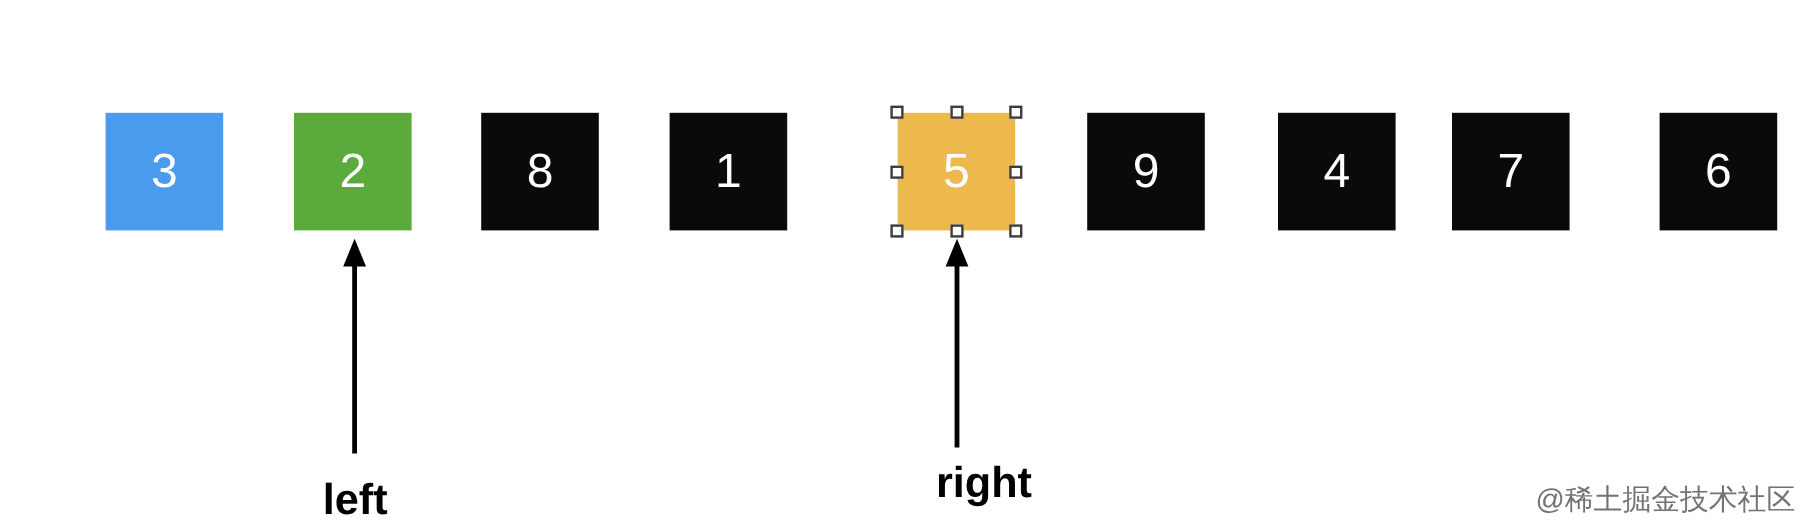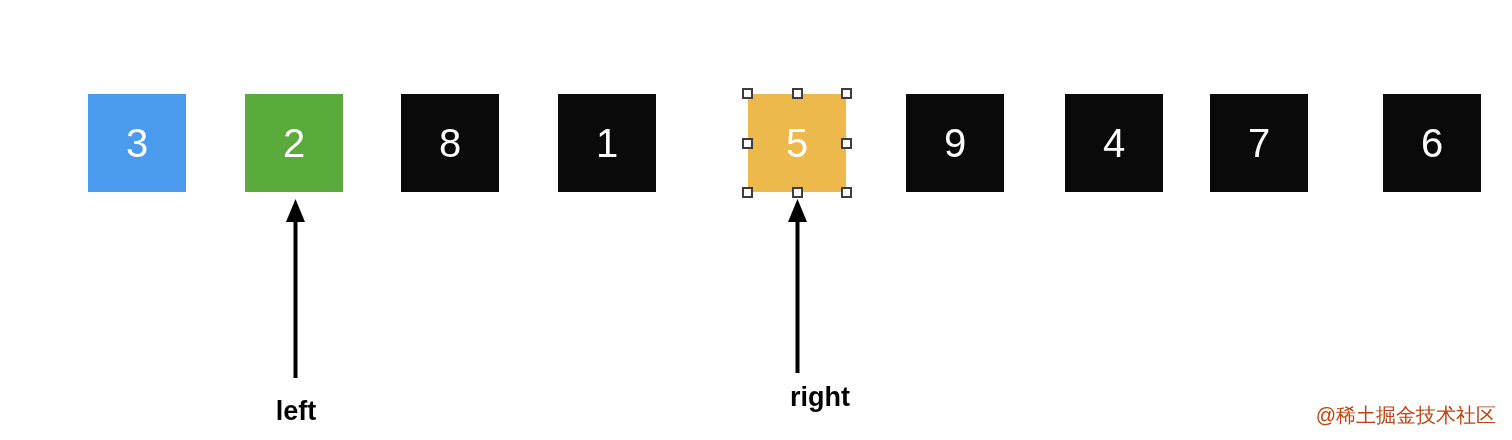--- a/index.html
+++ b/index.html
@@ -18,25 +18,25 @@
     border:2px solid #3d3d3d;box-sizing:border-box;
   }
   .h-nw{left:-6px;top:-6px;}        .h-n{left:50%;margin-left:-5.5px;top:-6px;}
   .h-ne{right:-6px;top:-6px;}       .h-w{left:-6px;top:50%;margin-top:-5.5px;}
   .h-e{right:-6px;top:50%;margin-top:-5.5px;}
   .h-sw{left:-6px;bottom:-6px;}     .h-s{left:50%;margin-left:-5.5px;bottom:-6px;}
   .h-se{right:-6px;bottom:-6px;}
   .arrow{position:absolute;}
   .ptr-label{
     position:absolute;transform:translateX(-50%);
-    color:#000000;font-weight:700;font-size:27px;line-height:1;white-space:nowrap;
+    color:#000000;font-weight:700;font-size:36px;line-height:1;white-space:nowrap;
   }
   .watermark{
     position:absolute;right:16px;top:403px;
-    color:#c2410c;font-size:20px;line-height:1.2;white-space:nowrap;
+    color:#737373;font-size:24px;line-height:1.2;white-space:nowrap;
   }
 </style>
 </head>
 <body>
 
 <div class="canvas">
 
   <div class="sq" style="left: 88px; background-color: rgb(74, 155, 238);">
     <span class="num">3</span>
   </div>

